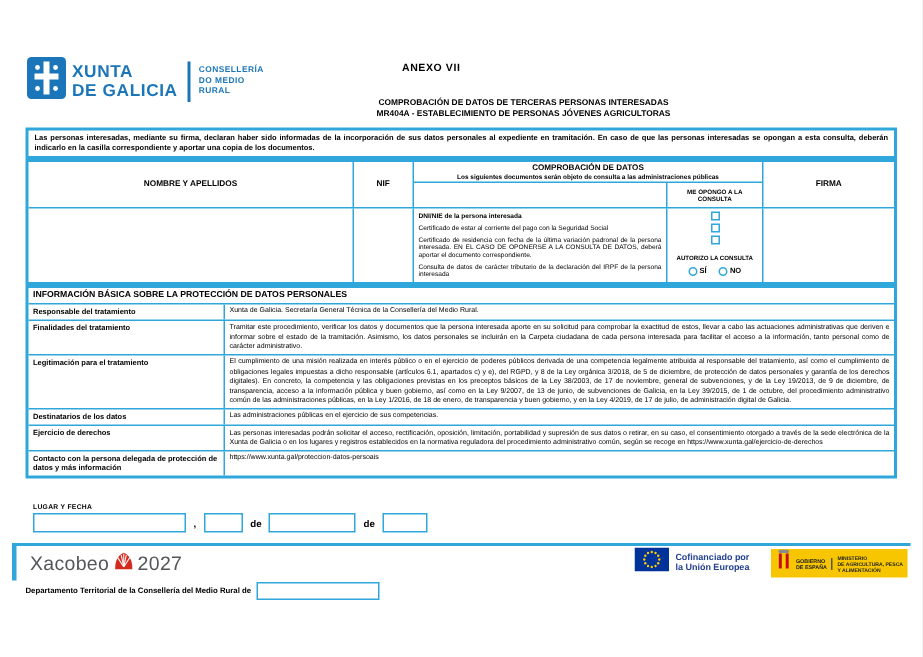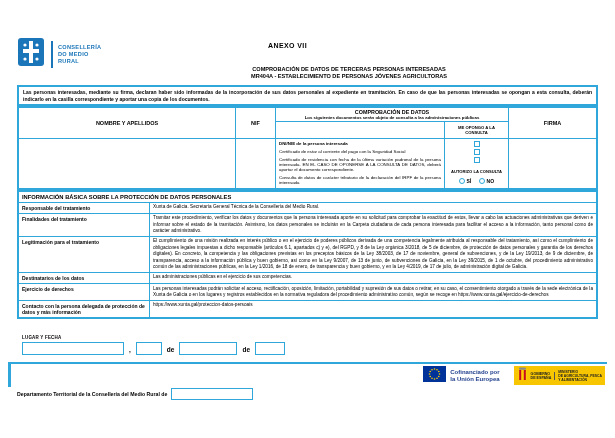--- a/index.html
+++ b/index.html
@@ -98,20 +98,24 @@
       <svg width="26" height="28" viewBox="0 0 26 28">
         <rect x="0" y="0" width="26" height="28" rx="3" fill="#1b76b9"></rect>
         <rect x="11" y="3" width="4" height="22" fill="#fff"></rect>
         <rect x="5" y="11" width="16" height="4" fill="#fff"></rect>
         <circle cx="7" cy="7" r="1.6" fill="#fff"></circle>
         <circle cx="19" cy="7" r="1.6" fill="#fff"></circle>
         <circle cx="7" cy="21" r="1.6" fill="#fff"></circle>
         <circle cx="19" cy="21" r="1.6" fill="#fff"></circle>
       </svg>
     </span>
+    <div class="brand-name">
+      <div>XUNTA</div>
+      <div>DE GALICIA</div>
+    </div>
     <div class="brand-divider"></div>
     <div class="brand-dept">
       <div>CONSELLERÍA</div>
       <div>DO MEDIO</div>
       <div>RURAL</div>
     </div>
   </div>
 
   <div class="annex">ANEXO VII</div>
   <div class="form-title">
@@ -201,20 +205,37 @@
       <span class="sig-sep">,</span>
       <span class="sig-box sb-day"></span>
       <span class="sig-sep">de</span>
       <span class="sig-box sb-month"></span>
       <span class="sig-sep">de</span>
       <span class="sig-box sb-year"></span>
     </div>
   </div>
 
   <div class="band">
+    <div class="xacobeo">
+      <span>Xacobeo</span>
+      <span>
+        <svg width="13" height="12" viewBox="0 0 13 12">
+          <path d="M6.5,0.5 C2.8,2 1,5.5 0.8,10 L12.2,10 C12,5.5 10.2,2 6.5,0.5 Z" fill="#d52b1e"></path>
+          <g stroke="#fff" stroke-width="0.7">
+            <line x1="6.5" y1="10" x2="2.4" y2="3.6"></line>
+            <line x1="6.5" y1="10" x2="4.8" y2="2"></line>
+            <line x1="6.5" y1="10" x2="6.5" y2="1.2"></line>
+            <line x1="6.5" y1="10" x2="8.2" y2="2"></line>
+            <line x1="6.5" y1="10" x2="10.6" y2="3.6"></line>
+          </g>
+          <rect x="0.8" y="10" width="11.4" height="1.5" fill="#d52b1e"></rect>
+        </svg>
+      </span>
+      <span>2027</span>
+    </div>
 
     <div class="eu">
       <span>
         <svg width="23" height="16" viewBox="0 0 23 16">
           <rect width="23" height="16" fill="#003399"></rect>
           <g fill="#ffcc00">
             <circle cx="16.5" cy="8" r="0.8"></circle>
               <circle cx="15.8" cy="10.5" r="0.8"></circle>
             <circle cx="14" cy="12.3" r="0.8"></circle>
               <circle cx="11.5" cy="13" r="0.8"></circle>

